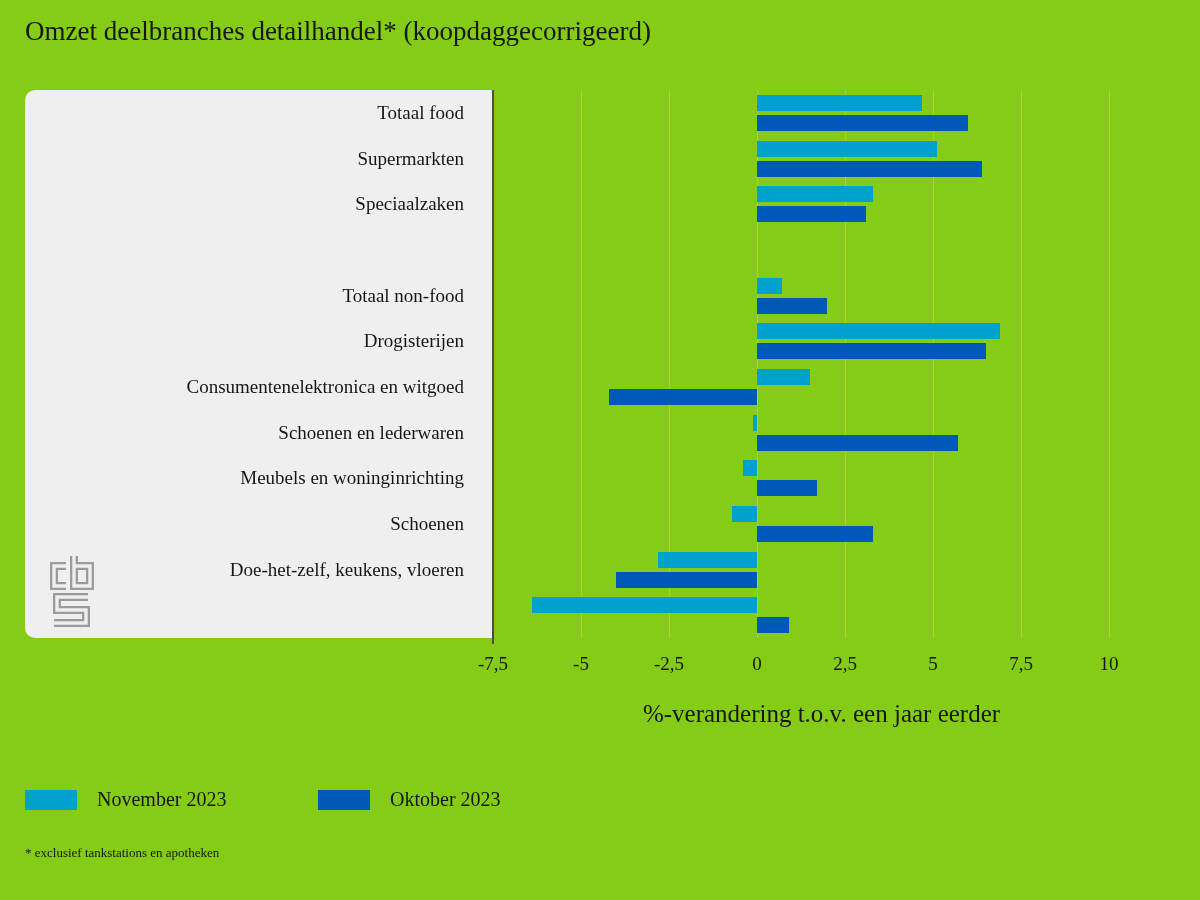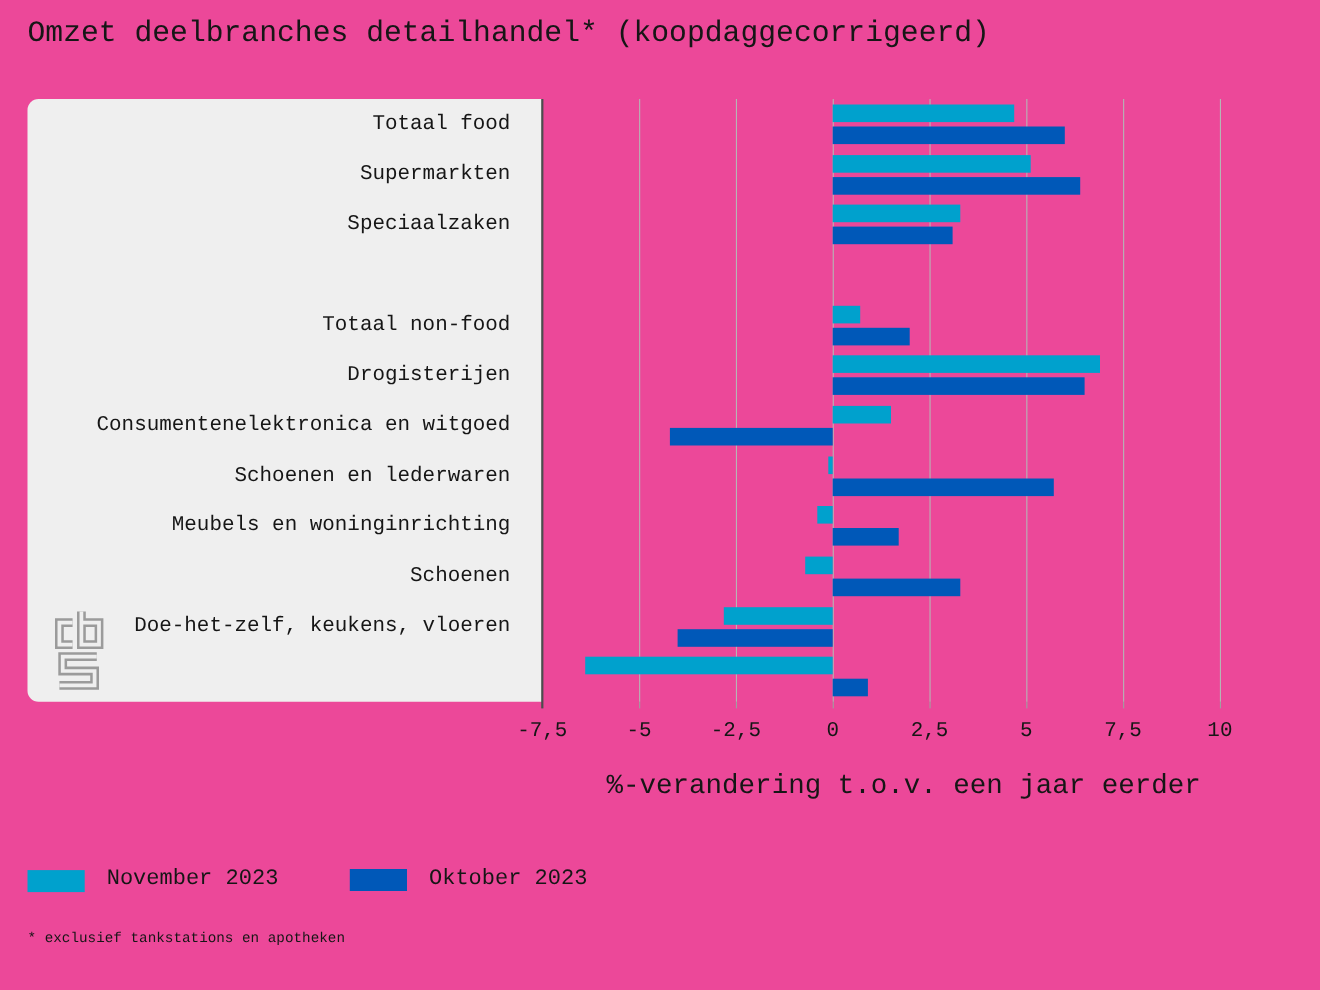--- a/index.html
+++ b/index.html
@@ -1,18 +1,18 @@
 <!DOCTYPE html>
 <html><head>
 <meta charset="utf-8">
 <style>
   html,body{margin:0;padding:0;background:#fff;}
   #canvas{
-    position:relative;width:1200px;height:900px;background:#ec4899;
-    font-family:Liberation Mono, monospace;color:#1a1a1a;overflow:hidden;
+    position:relative;width:1200px;height:900px;background:#84cc16;
+    font-family:Liberation Serif, serif;color:#1a1a1a;overflow:hidden;
   }
   #chart-title{
     position:absolute;left:25px;top:16px;font-size:27px;font-weight:400;color:#161616;
     white-space:nowrap;
   }
   #label-panel{
     position:absolute;background:#efefef;border-radius:10px 0 0 10px;
   }
   #axis-divider{position:absolute;background:#4d4d4d;}
   .gridline{position:absolute;width:1px;background:#b5b5b5;}
@@ -88,21 +88,21 @@
       <div class="bar" style="left: 757px; top: 525.833px; width: 116.16px; height: 16px; background: rgb(0, 88, 184);"></div>
       <div class="bar" style="left: 616.2px; top: 571.5px; width: 140.8px; height: 16px; background: rgb(0, 88, 184);"></div>
       <div class="bar" style="left: 757px; top: 617.167px; width: 31.68px; height: 16px; background: rgb(0, 88, 184);"></div>
     </div>
 
   <div id="axis-divider" style="left: 491.5px; top: 90px; width: 2.5px; height: 554px;"></div>
 
   <div id="x-axis-title" style="left: 493px; top: 700px; width: 657px;">%-verandering t.o.v. een jaar eerder</div>
 
   <div id="legend">
-      <div class="legend-item" style="left: 0px; align-items: flex-end;">
+      <div class="legend-item" style="left: 0px;">
         <span class="legend-swatch" style="background: rgb(0, 161, 205);"></span>
         <span class="legend-label">November 2023</span>
       </div>
       <div class="legend-item" style="left: 293px;">
         <span class="legend-swatch" style="background: rgb(0, 88, 184);"></span>
         <span class="legend-label">Oktober 2023</span>
       </div>
     </div>
 
   <div id="footnote">* exclusief tankstations en apotheken</div>

